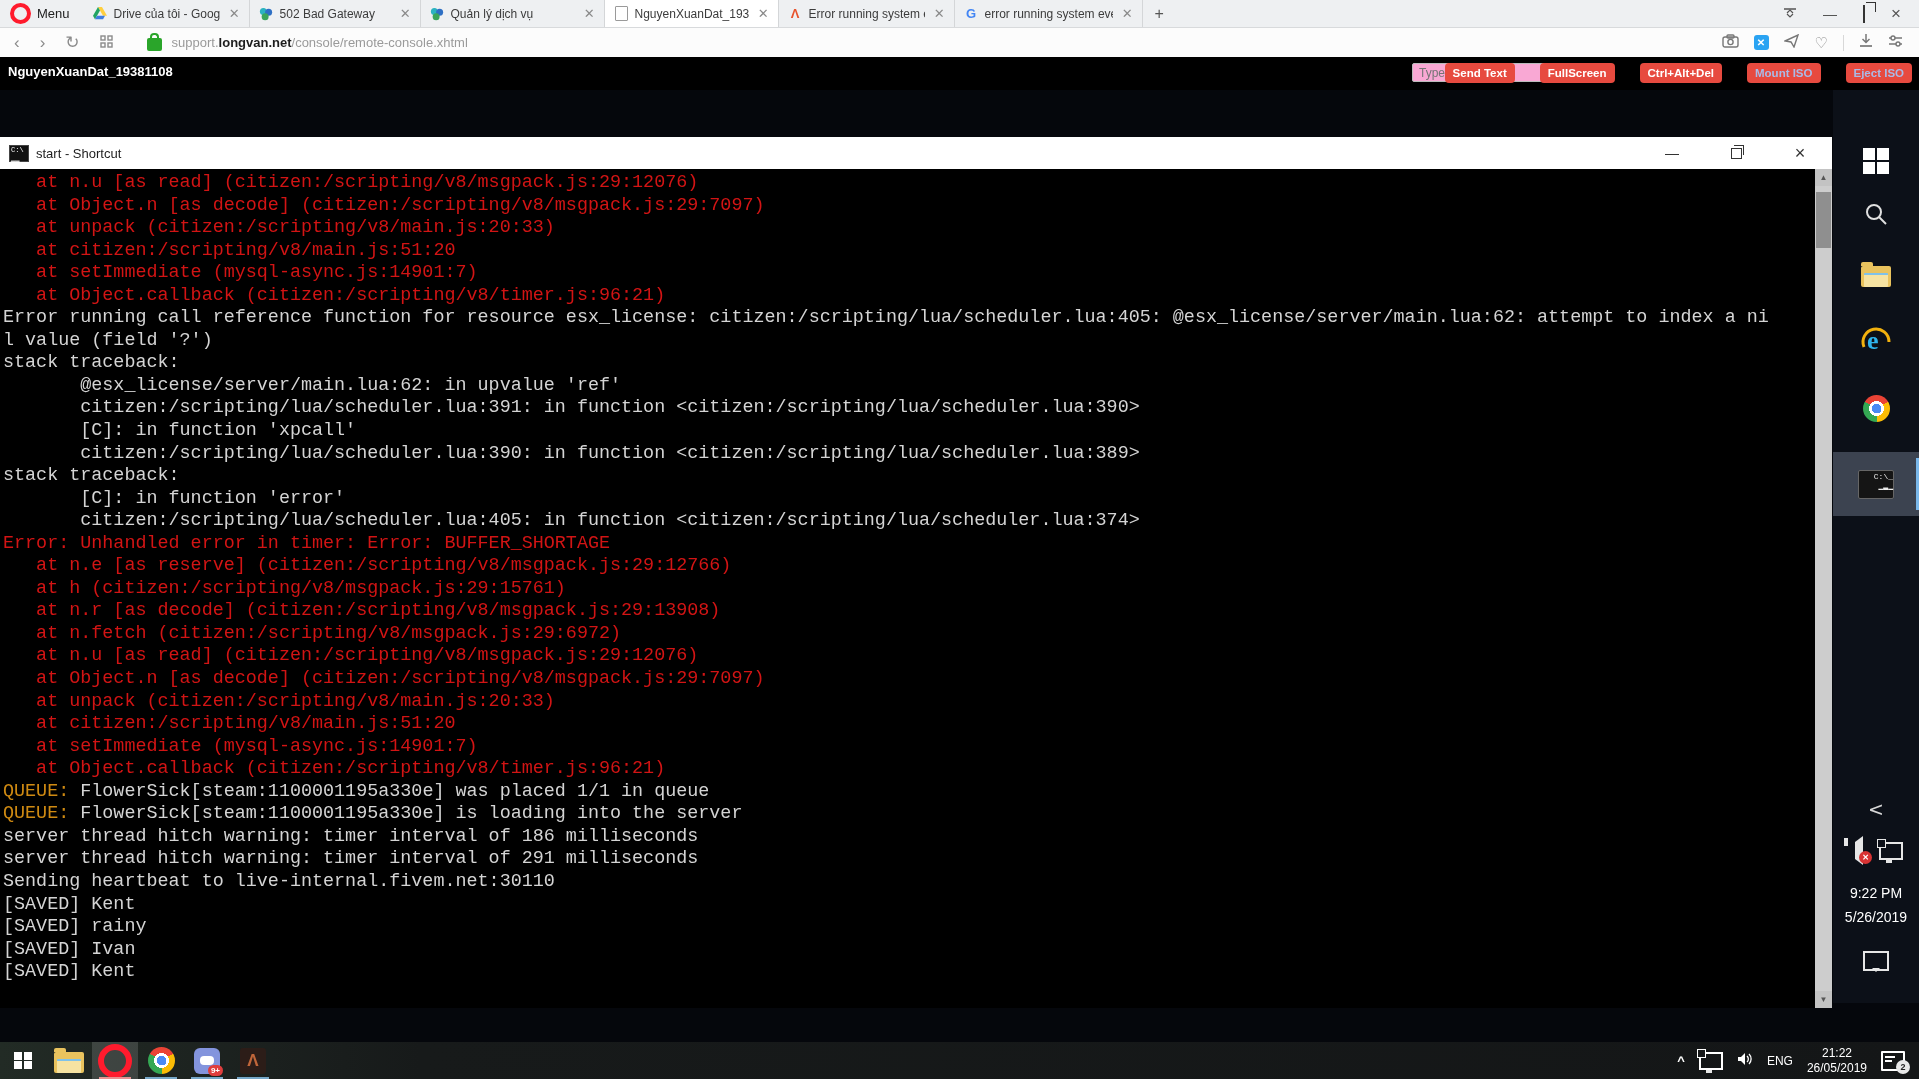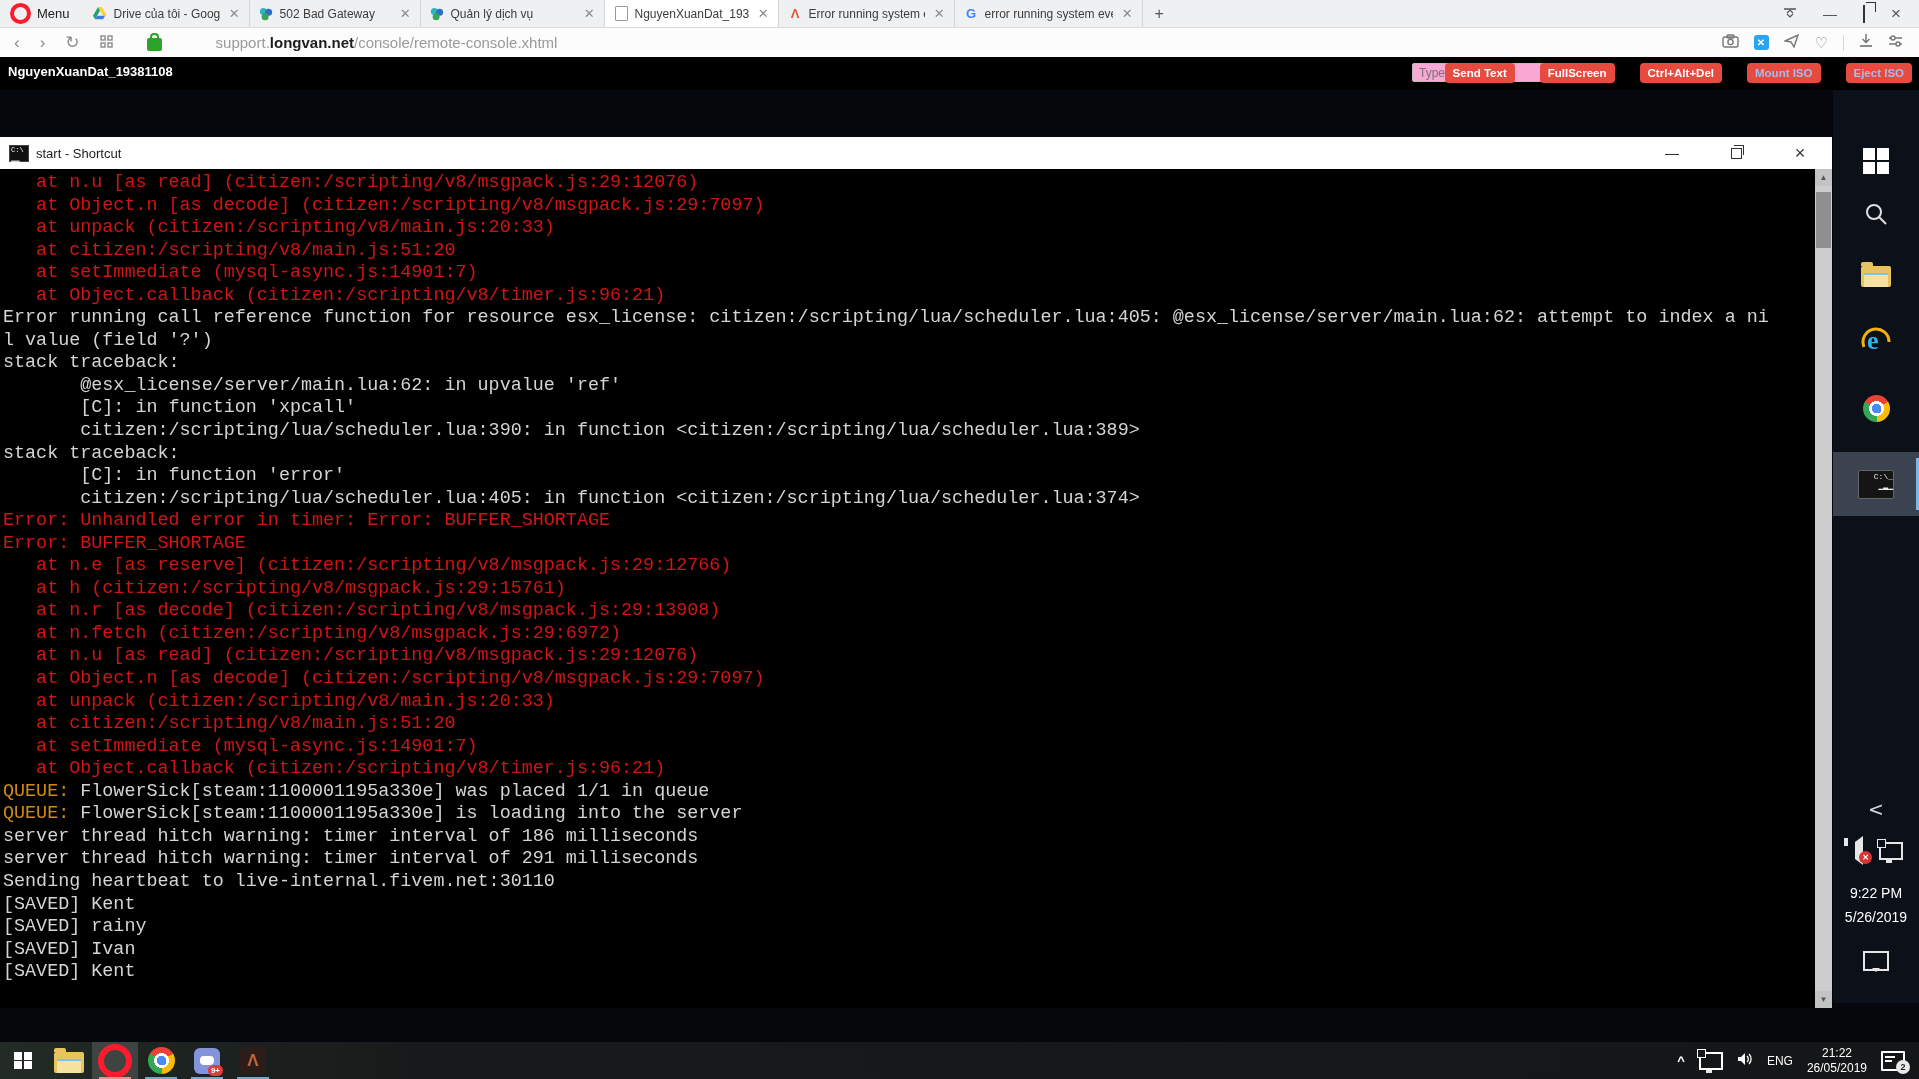--- a/index.html
+++ b/index.html
@@ -25,21 +25,21 @@
   .fav-flame{color:#e8542e;font-weight:bold;font-size:13px;}
   .fav-google{color:#4285f4;font-weight:bold;font-size:13px;}
 
   
   .addrbar{position:absolute;left:0;top:28px;width:1919px;height:29px;background:#fcfcfc;
            border-bottom:1px solid #e2e4e5;display:flex;align-items:center;}
   .navicons{display:flex;align-items:center;gap:20px;padding:0 16px 0 14px;color:#8b8b8b;}
   .navicons .nv{font-size:17px;line-height:1;}
   .lock{width:11px;height:9px;border:2px solid #2aa52a;border-radius:2px;position:relative;margin:4px 10px 0 18px;background:#2aa52a;}
   .lock:before{content:"";position:absolute;left:1px;top:-7px;width:5px;height:6px;border:2px solid #2aa52a;border-bottom:none;border-radius:4px 4px 0 0;}
-  .url{font-size:15px;color:#9a9a9a;white-space:nowrap;margin-left:44px;}
+  .url{font-size:13px;color:#9a9a9a;white-space:nowrap;}
   .url .domain{color:#1d1d1d;font-weight:700;}
   .addr-right{margin-left:auto;display:flex;align-items:center;gap:15px;padding-right:16px;color:#777;}
   .bluex{width:15px;height:15px;border-radius:3px;background:#2aa3f2;color:#fff;font-size:10px;
          display:flex;align-items:center;justify-content:center;font-weight:bold;}
   .heart{font-size:15px;color:#888;}
   .vdiv{width:1px;height:16px;background:#d8d8d8;}
 
   
   .consolebar{position:absolute;left:0;top:57px;width:1919px;height:33px;background:#000;}
   .console-title{position:absolute;left:8px;top:7px;color:#fff;font-size:13px;font-weight:700;}
@@ -291,27 +291,27 @@
           <div class="tl"><span class="c-r">   at n.u [as read] (citizen:/scripting/v8/msgpack.js:29:12076)</span></div>
           <div class="tl"><span class="c-r">   at Object.n [as decode] (citizen:/scripting/v8/msgpack.js:29:7097)</span></div>
           <div class="tl"><span class="c-r">   at unpack (citizen:/scripting/v8/main.js:20:33)</span></div>
           <div class="tl"><span class="c-r">   at citizen:/scripting/v8/main.js:51:20</span></div>
           <div class="tl"><span class="c-r">   at setImmediate (mysql-async.js:14901:7)</span></div>
           <div class="tl"><span class="c-r">   at Object.callback (citizen:/scripting/v8/timer.js:96:21)</span></div>
           <div class="tl"><span class="c-w">Error running call reference function for resource esx_license: citizen:/scripting/lua/scheduler.lua:405: @esx_license/server/main.lua:62: attempt to index a ni</span></div>
           <div class="tl"><span class="c-w">l value (field '?')</span></div>
           <div class="tl"><span class="c-w">stack traceback:</span></div>
           <div class="tl"><span class="c-w">       @esx_license/server/main.lua:62: in upvalue 'ref'</span></div>
+          <div class="tl"><span class="c-w">       citizen:/scripting/lua/scheduler.lua:391: in function &lt;citizen:/scripting/lua/scheduler.lua:390&gt;</span></div>
           <div class="tl"><span class="c-w">       [C]: in function 'xpcall'</span></div>
           <div class="tl"><span class="c-w">       citizen:/scripting/lua/scheduler.lua:390: in function &lt;citizen:/scripting/lua/scheduler.lua:389&gt;</span></div>
           <div class="tl"><span class="c-w">stack traceback:</span></div>
           <div class="tl"><span class="c-w">       [C]: in function 'error'</span></div>
           <div class="tl"><span class="c-w">       citizen:/scripting/lua/scheduler.lua:405: in function &lt;citizen:/scripting/lua/scheduler.lua:374&gt;</span></div>
           <div class="tl"><span class="c-r">Error: Unhandled error in timer: Error: BUFFER_SHORTAGE</span></div>
-          <div class="tl"><span class="c-r">Error: BUFFER_SHORTAGE</span></div>
           <div class="tl"><span class="c-r">   at n.e [as reserve] (citizen:/scripting/v8/msgpack.js:29:12766)</span></div>
           <div class="tl"><span class="c-r">   at h (citizen:/scripting/v8/msgpack.js:29:15761)</span></div>
           <div class="tl"><span class="c-r">   at n.r [as decode] (citizen:/scripting/v8/msgpack.js:29:13908)</span></div>
           <div class="tl"><span class="c-r">   at n.fetch (citizen:/scripting/v8/msgpack.js:29:6972)</span></div>
           <div class="tl"><span class="c-r">   at n.u [as read] (citizen:/scripting/v8/msgpack.js:29:12076)</span></div>
           <div class="tl"><span class="c-r">   at Object.n [as decode] (citizen:/scripting/v8/msgpack.js:29:7097)</span></div>
           <div class="tl"><span class="c-r">   at unpack (citizen:/scripting/v8/main.js:20:33)</span></div>
           <div class="tl"><span class="c-r">   at citizen:/scripting/v8/main.js:51:20</span></div>
           <div class="tl"><span class="c-r">   at setImmediate (mysql-async.js:14901:7)</span></div>
           <div class="tl"><span class="c-r">   at Object.callback (citizen:/scripting/v8/timer.js:96:21)</span></div>

